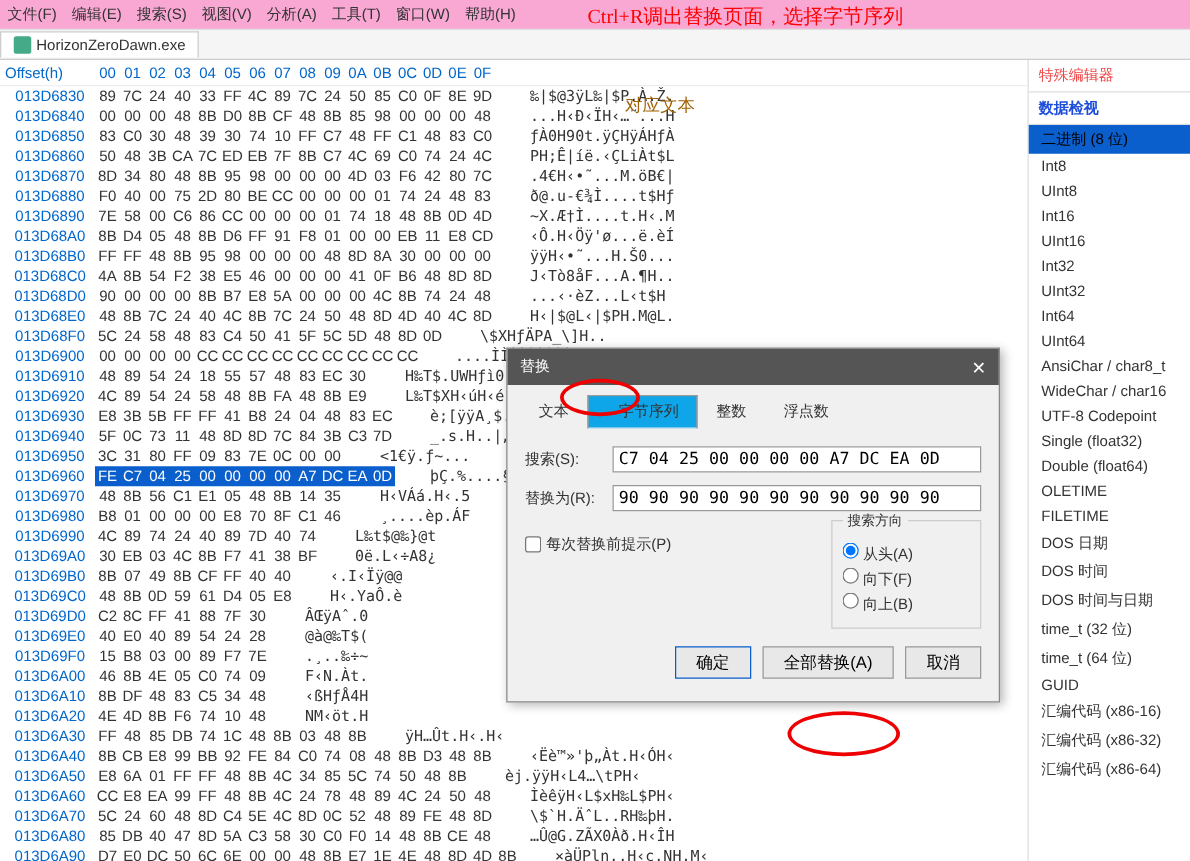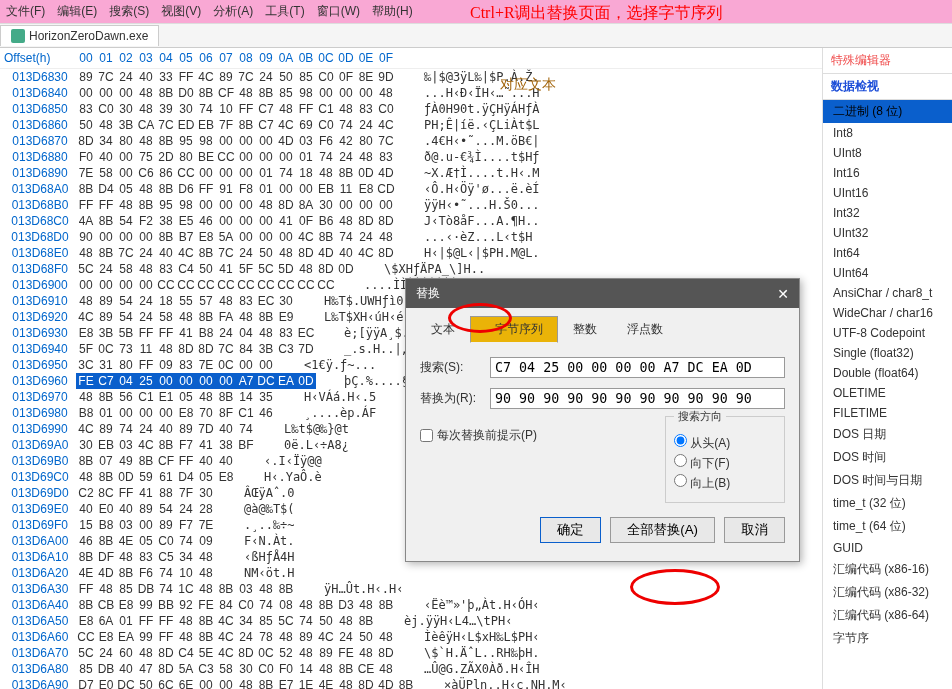--- a/index.html
+++ b/index.html
@@ -27,21 +27,21 @@
 .rightpanel { width: 130px; border-left: 1px solid #ddd; background: #fff; font-size: 12px; }
 .rp-head { padding: 4px 8px; border-bottom: 1px solid #ddd; color: #ef4444; }
 .rp-sub { padding: 4px 8px; border-bottom: 1px solid #ddd; color: #1d4ed8; font-weight: bold; }
 .rp-item { padding: 3px 10px; }
 .rp-item.active { background: #0a5fcc; color: #000000; }
 .dialog { position: absolute; left: 405px; top: 278px; width: 395px; background: #f0f0f0; border: 1px solid #888; box-shadow: 2px 2px 8px rgba(0,0,0,0.3); }
 .dlg-title { background: #555; color: #fff; padding: 6px 10px; display: flex; justify-content: space-between; align-items: center; }
 .dlg-close { color: #fff; cursor: pointer; font-size: 14px; }
 .dlg-tabs { display: flex; padding: 8px 10px 0 10px; }
 .dlg-tab { padding: 4px 14px; border: 1px solid transparent; color: #333; }
-.dlg-tab.active { border: 1px solid #999; border-bottom: 1px solid #f0f0f0; background: #eab308; padding-left: 24px; }
+.dlg-tab.active { border: 1px solid #999; border-bottom: 1px solid #f0f0f0; background: #0ea5e9; padding-left: 24px; }
 .dlg-body { padding: 14px; }
 .dlg-row { display: flex; align-items: center; margin-bottom: 10px; }
 .dlg-row label { width: 70px; }
 .dlg-row input[type=text] { flex: 1; padding: 2px 4px; border: 1px solid #999; font-family: "Consolas", monospace; }
 .dlg-check { margin: 8px 0; display: flex; align-items: center; }
 .dlg-check input { margin-right: 4px; }
 .dlg-dir { border: 1px solid #ccc; padding: 8px; width: 120px; float: right; margin-top: -10px; }
 .dlg-dir legend { font-size: 11px; padding: 0 4px; }
 .dlg-dir label { display: block; font-size: 12px; margin: 2px 0; }
 .dlg-buttons { clear: both; text-align: right; padding: 14px 0 4px 0; }
@@ -847,21 +847,20 @@
         <div class="rp-item">FILETIME</div>
         <div class="rp-item">DOS 日期</div>
         <div class="rp-item">DOS 时间</div>
         <div class="rp-item">DOS 时间与日期</div>
         <div class="rp-item">time_t (32 位)</div>
         <div class="rp-item">time_t (64 位)</div>
         <div class="rp-item">GUID</div>
         <div class="rp-item">汇编代码 (x86-16)</div>
         <div class="rp-item">汇编代码 (x86-32)</div>
         <div class="rp-item">汇编代码 (x86-64)</div>
-        <div class="rp-item">字节序</div>
       </div>
   </div>
 </div>
 
 <div class="dialog">
   <div class="dlg-title">
     <span>替换</span>
     <span class="dlg-close">✕</span>
   </div>
   <div class="dlg-tabs" id="dlgtabs">

